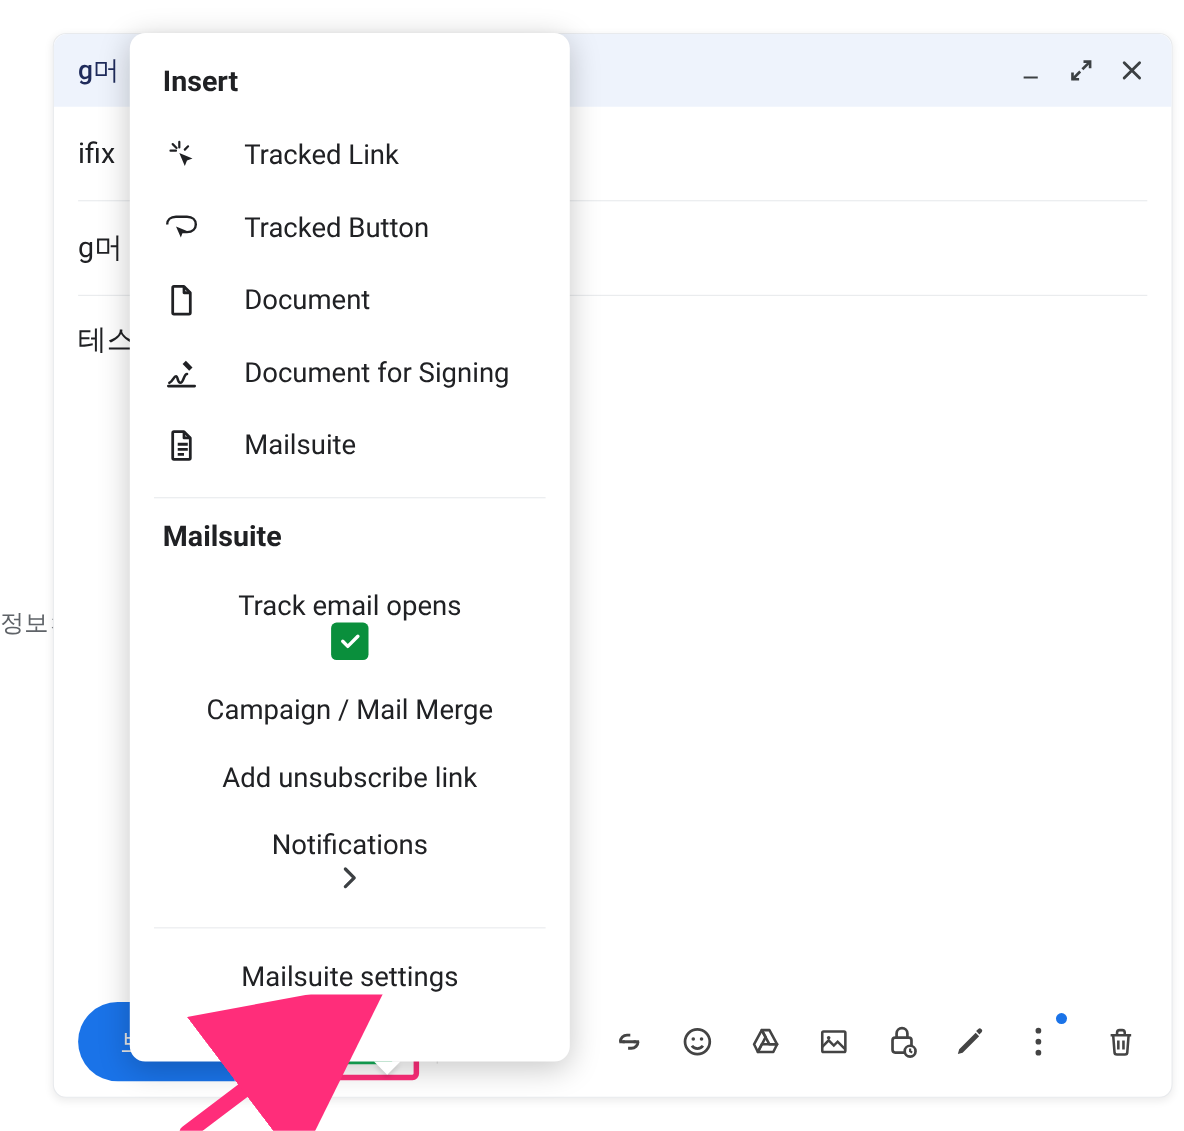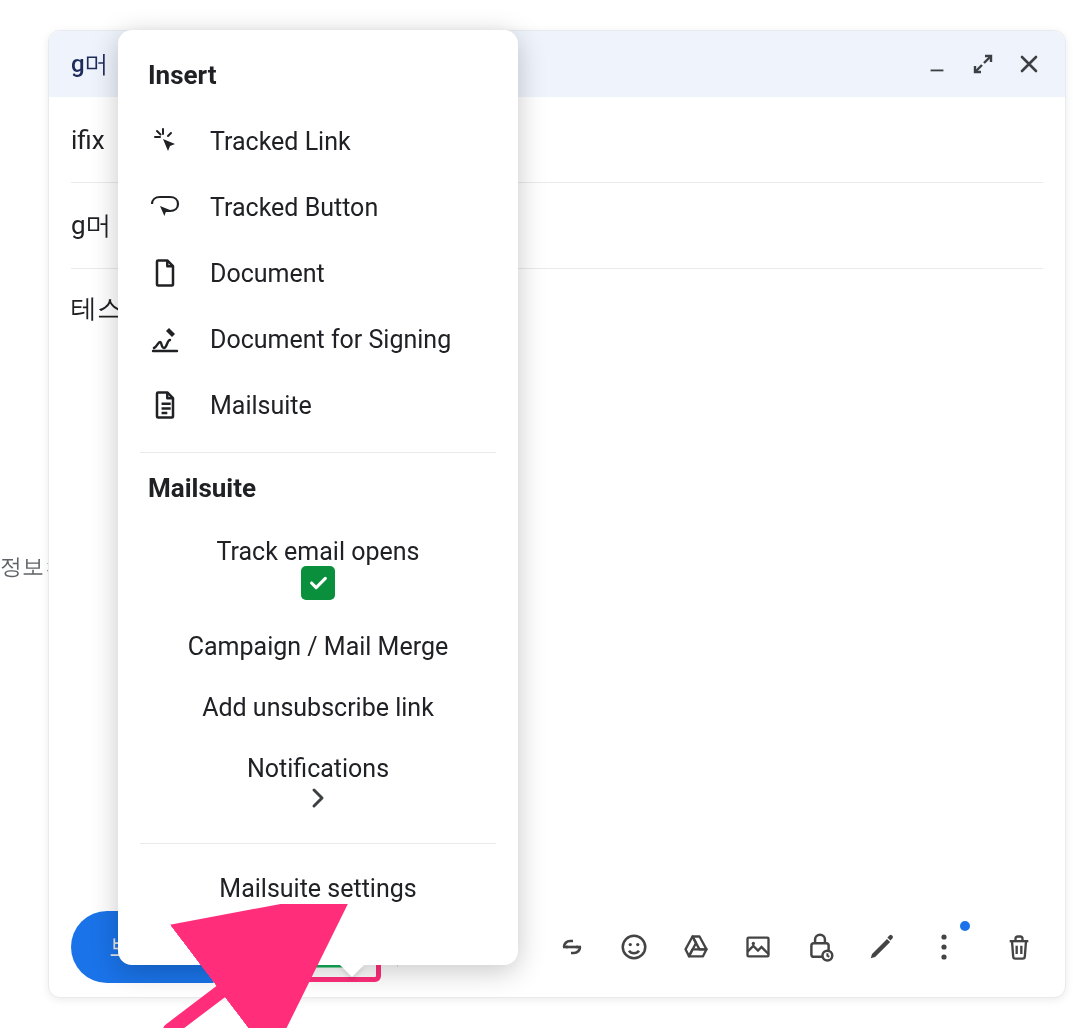--- a/index.html
+++ b/index.html
@@ -77,21 +77,21 @@
   }
   .popup-section-title {
     font-weight: 700;
     font-size: 26px;
     padding: 6px 30px 18px 30px;
     color: #202124;
   }
   .menu-item {
     display: flex;
     align-items: center;
-    gap: 28px;
+    gap: 40px;
     padding: 16px 30px;
     font-size: 25px;
     cursor: pointer;
   }
   .menu-item .icon-slot { width: 34px; height: 34px; display:flex; align-items:center; justify-content:center; color:#202124; flex-shrink:0; }
   .menu-item.plain { gap: 0; padding: 16px 30px; justify-content: space-between; flex-direction: column; }
   .menu-item.plain .label { flex: 1; }
   .divider { height:1px; background:#e8eaed; margin: 14px 22px; }
   .checkbox-on {
     width: 34px; height: 34px; background:#0a8f3c; border-radius:5px;

